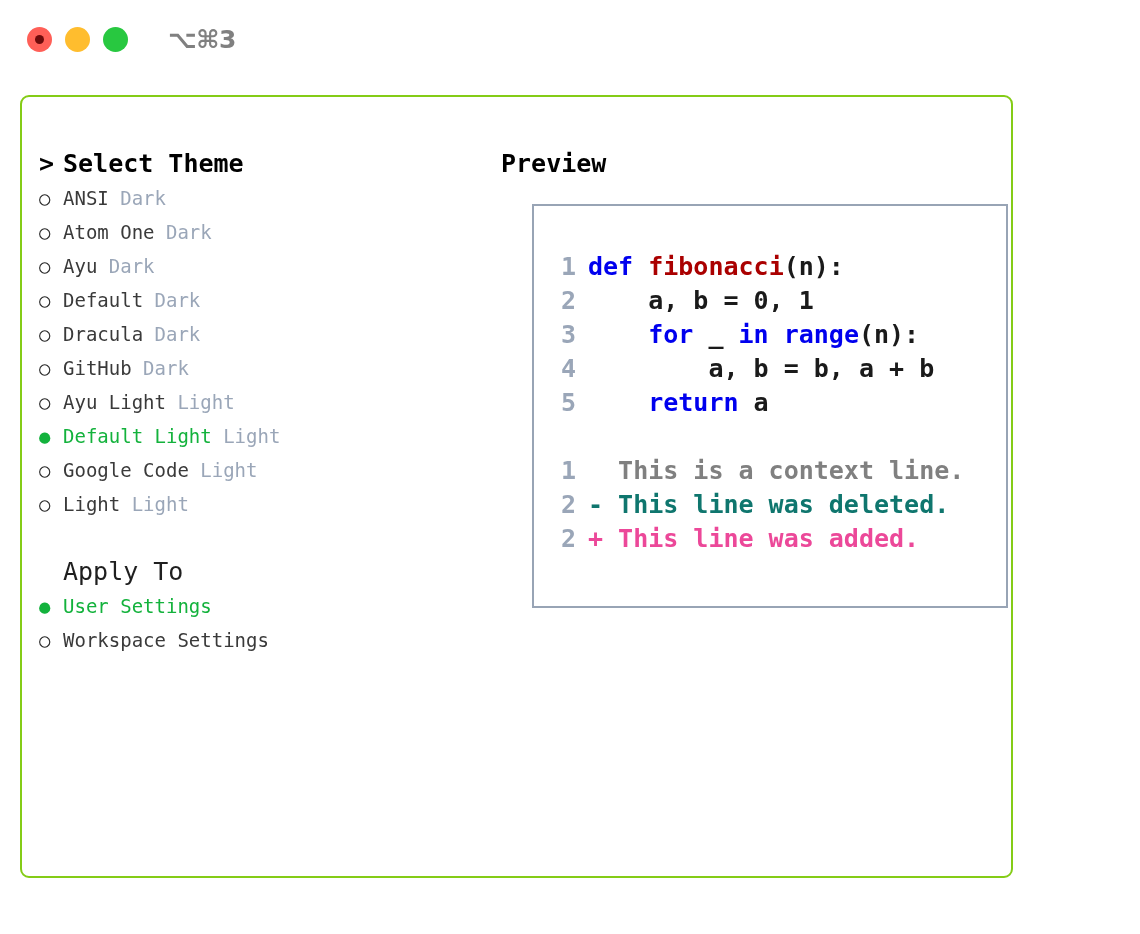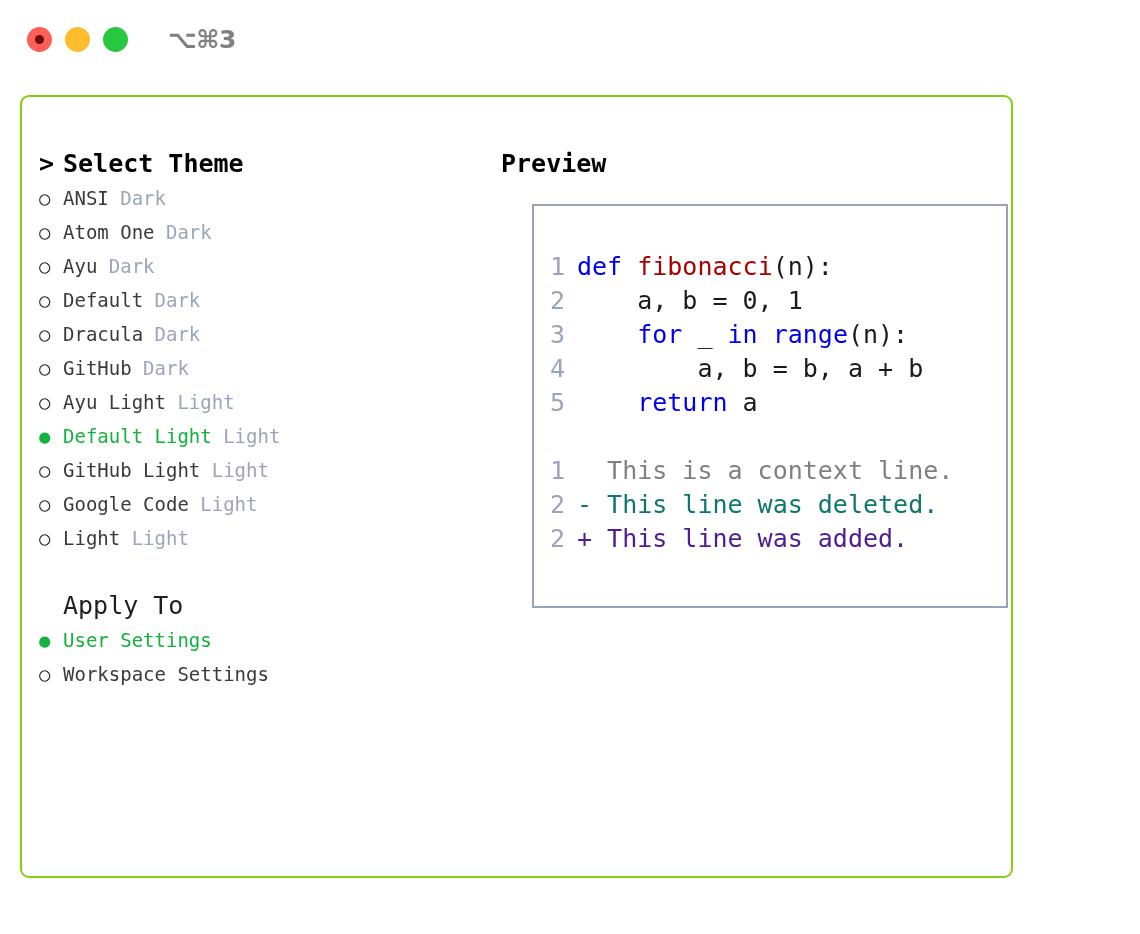--- a/index.html
+++ b/index.html
@@ -129,39 +129,40 @@
     position: absolute;
     left: 31px;
     top: 57px;
     width: 476px;
     height: 404px;
     border: 2px solid #98a4b5;
     box-sizing: border-box;
   }
   .code {
     position: absolute;
-    left: 5px;
+    left: 16px;
     top: 44px;
     font-size: 25px;
     line-height: 34px;
     white-space: pre;
+    font-weight: bold;
   }
   .code .ln {
     display: inline-block;
     width: 26px;
     text-align: right;
     color: #9aa6b8;
     margin-right: 12px;
   }
   .kw   { color: #0000ee; }
   .fn   { color: #aa0000; }
   .plain{ color: #1a1a1a; }
   .ctx  { color: #808080; }
   .del  { color: #0f766e; }
-  .add  { color: #4c1d95; text-align: right; }
+  .add  { color: #ec4899; text-align: right; }
   .blank-line { height: 34px; }
 </style>
 </head>
 <body>
 
 <div class="titlebar">
   <div class="lights">
     <span class="light light-red">
         <span class="core"></span>
       </span>
@@ -179,21 +180,20 @@
 
       <div id="theme-items">
           <div class="opt"><span class="bullet">○</span><span>ANSI</span><span class="variant"> Dark</span></div>
           <div class="opt"><span class="bullet">○</span><span>Atom One</span><span class="variant"> Dark</span></div>
           <div class="opt"><span class="bullet">○</span><span>Ayu</span><span class="variant"> Dark</span></div>
           <div class="opt"><span class="bullet">○</span><span>Default</span><span class="variant"> Dark</span></div>
           <div class="opt"><span class="bullet">○</span><span>Dracula</span><span class="variant"> Dark</span></div>
           <div class="opt"><span class="bullet">○</span><span>GitHub</span><span class="variant"> Dark</span></div>
           <div class="opt"><span class="bullet">○</span><span>Ayu Light</span><span class="variant"> Light</span></div>
           <div class="opt selected"><span class="bullet">●</span><span>Default Light</span><span class="variant"> Light</span></div>
-          <div class="opt"><span class="bullet">○</span><span>GitHub Light</span><span class="variant"> Light</span></div>
           <div class="opt"><span class="bullet">○</span><span>Google Code</span><span class="variant"> Light</span></div>
           <div class="opt"><span class="bullet">○</span><span>Light</span><span class="variant"> Light</span></div>
         </div>
 
       <div class="section-gap"></div>
 
       <div class="heading" style="font-weight:normal;color:#1f1f1f;"><span class="marker"></span><span>Apply To</span></div>
 
       <div id="apply-items">
           <div class="opt selected"><span class="bullet">●</span><span>User Settings</span></div>

